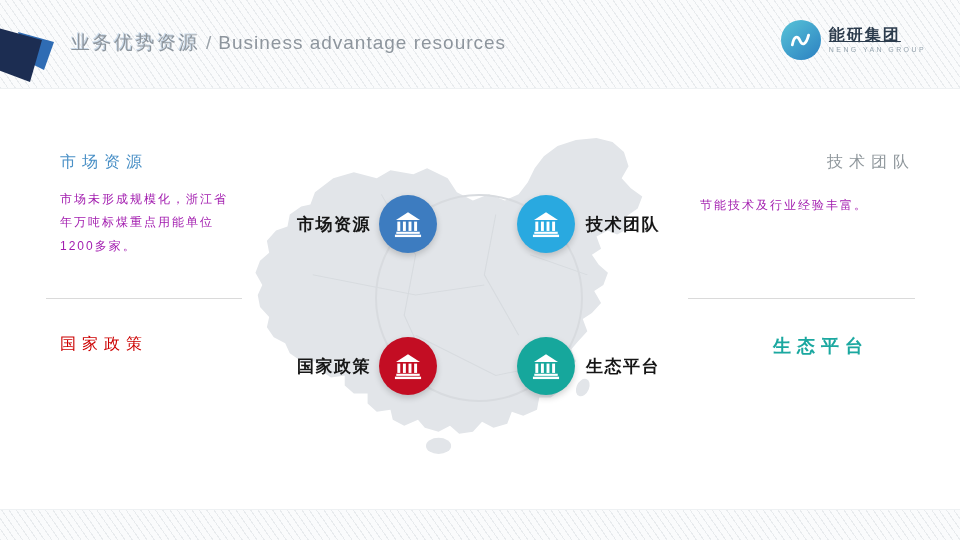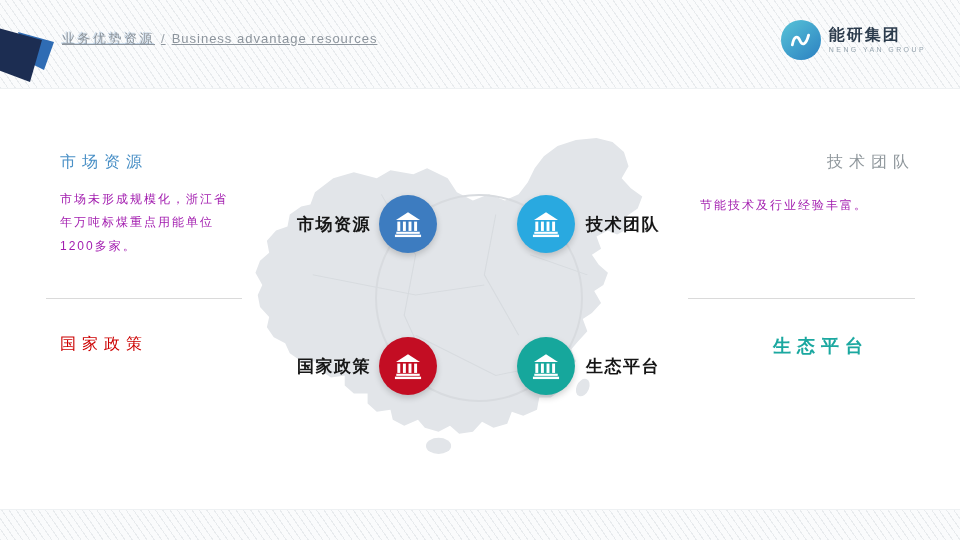--- a/index.html
+++ b/index.html
@@ -13,30 +13,30 @@
   
   .band{position:absolute;left:0;right:0;
     background:#fafbfc repeating-linear-gradient(55deg,
       rgba(150,162,172,0.18) 0px, rgba(150,162,172,0.18) 1px,
       transparent 1px, transparent 6px);}
   .band-top{top:0;height:88px;border-bottom:1px solid #eef1f3;}
   .band-bottom{bottom:0;height:30px;border-top:1px solid #eef1f3;}
 
   
   .flag{position:absolute;left:-2px;top:12px;}
-  .title{position:absolute;left:62px;top:30px;font-size:13px;color:#8d959d;
-    letter-spacing:1px;white-space:nowrap;text-decoration:underline;}
+  .title{position:absolute;left:71px;top:30px;font-size:19px;color:#8d959d;
+    letter-spacing:1px;white-space:nowrap;}
   .title .zh{letter-spacing:2.5px;text-shadow:-1px -1px 0 rgba(90,140,190,0.28);}
   .title .sep{margin:0 6px;color:#9aa2a9;}
   .logo{position:absolute;right:34px;top:20px;display:flex;align-items:center;gap:8px;}
   .logo-mark{width:40px;height:40px;border-radius:50%;
     background:linear-gradient(140deg,#58c4d8,#2b80c1);
     display:flex;align-items:center;justify-content:center;flex:0 0 auto;}
   .logo-mark svg{width:26px;height:26px;}
-  .logo-name{font-size:16px;font-weight:bold;color:#2c3c4d;letter-spacing:2px;line-height:1;}
+  .logo-name{font-size:16px;font-weight:bold;color:#2c3c4d;letter-spacing:2px;line-height:1;text-decoration:underline;}
   .logo-tag{font-size:7px;color:#97a5af;letter-spacing:2.4px;margin-top:3px;line-height:1;}
 
   
   .map{position:absolute;left:244px;top:134px;}
   .ring{position:absolute;left:375px;top:194px;width:204px;height:204px;
     border:2px solid #d8dbdf;border-radius:50%;}
 
   .badge{position:absolute;width:58px;height:58px;border-radius:50%;
     display:flex;align-items:center;justify-content:center;
     box-shadow:0 3px 6px rgba(0,0,0,0.18);}

